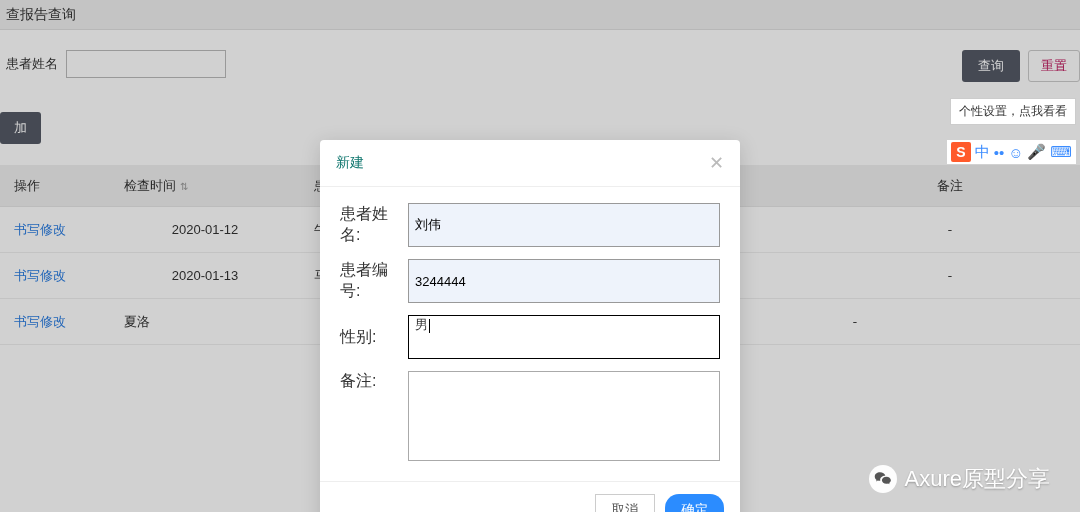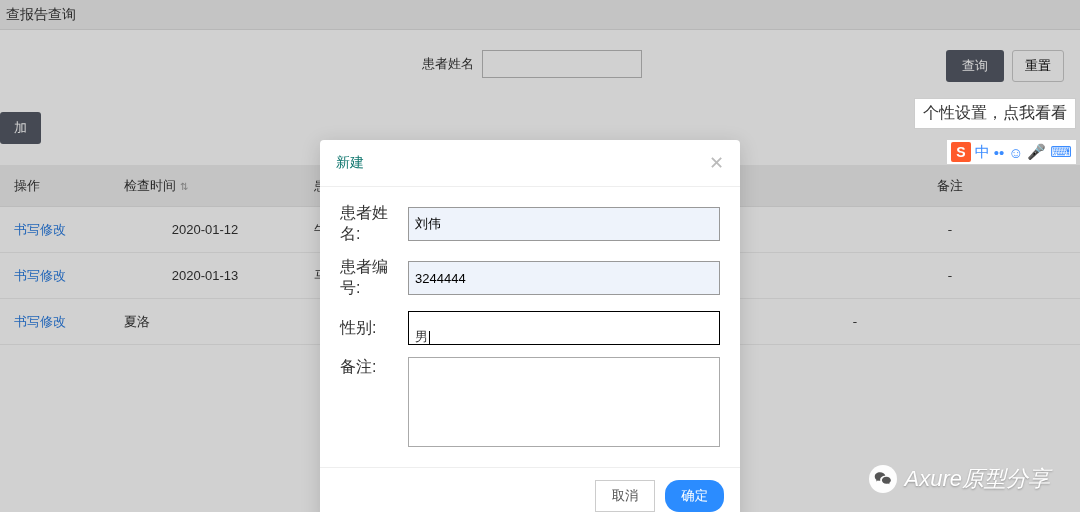--- a/index.html
+++ b/index.html
@@ -3,26 +3,26 @@
   <meta charset="utf-8">
   <style>
     * { box-sizing: border-box; margin: 0; padding: 0; }
     body { font-family: "Microsoft YaHei", Arial, sans-serif; font-size: 13px; color: #333; background: #fff; width: 1080px; height: 512px; overflow: hidden; position: relative; }
     
     .page-bg { position: absolute; inset: 0; background: #fff; }
     .overlay-dim { position: absolute; inset: 0; background: rgba(0,0,0,0.18); pointer-events: none; }
     
     .header-bar { position: absolute; top: 0; left: 0; right: 0; height: 30px; background: #f0f0f0; border-bottom: 1px solid #e0e0e0; display: flex; align-items: center; padding-left: 6px; font-size: 14px; }
     
-    .filter-row { position: absolute; top: 50px; left: 0; right: 16px; display: flex; align-items: center; padding: 0 12px; justify-content: center; }
+    .filter-row { position: absolute; top: 50px; left: 0; right: 0; display: flex; align-items: center; padding: 0 6px; }
     .filter-label { font-size: 13px; margin-right: 8px; }
     .filter-input { width: 160px; height: 28px; border: 1px solid #bbb; padding: 0 6px; }
     .filter-right { position: absolute; right: 0; top: 0; display: flex; gap: 8px; }
     .btn-primary { background: #555a66; color: #fff; border: none; padding: 6px 16px; border-radius: 3px; font-size: 13px; cursor: pointer; }
-    .btn-secondary { background: #fff; color: #000000; border: 1px solid #ccc; padding: 6px 12px; border-radius: 3px; font-size: 13px; cursor: pointer; font-family: Liberation Mono, monospace; }
+    .btn-secondary { background: #fff; color: #be185d; border: 1px solid #ccc; padding: 6px 12px; border-radius: 3px; font-size: 13px; cursor: pointer; font-family: Liberation Mono, monospace; }
     
     .add-btn-wrap { position: absolute; top: 112px; left: 0; }
     .add-btn { background: #555a66; color: #fff; border: none; padding: 7px 14px; border-radius: 3px; font-size: 13px; cursor: pointer; }
     
     .table { position: absolute; top: 165px; left: 0; right: 0; }
     .thead { display: flex; background: #f0f0f0; height: 42px; align-items: center; border-bottom: 1px solid #e6e6e6; }
     .th, .td { padding: 0 14px; font-size: 13px; }
     .th-op { width: 110px; }
     .th-time { width: 190px; }
     .th-name { width: 520px; }
@@ -34,38 +34,38 @@
     
     
     .modal { position: absolute; top: 140px; left: 320px; width: 420px; background: #fff; border-radius: 4px; box-shadow: 0 4px 20px rgba(0,0,0,0.15); z-index: 10; }
     .modal-head { display: flex; justify-content: space-between; align-items: center; padding: 12px 16px; border-bottom: 1px solid #eee; }
     .modal-title { font-size: 14px; color: #0f766e; }
     .modal-close { cursor: pointer; color: #bbb; font-size: 18px; }
     .modal-body { padding: 16px 20px 8px 20px; }
     .form-row { display: flex; align-items: center; margin-bottom: 12px; }
     .form-row.top { align-items: flex-start; }
     .form-label { width: 68px; font-size: 16px; color: #333; }
-    .form-input { flex: 1; height: 28px; border: 1px solid #999; padding: 16px 6px; font-size: 13px; background: #eef3fb; }
+    .form-input { flex: 1; height: 44px; border: 1px solid #999; padding: 0 6px; font-size: 13px; background: #eef3fb; }
     .form-input.focused { border: 1.5px solid #000; background: #fff; }
     .form-textarea { flex: 1; height: 90px; border: 1px solid #aaa; padding: 4px 6px; font-size: 13px; resize: none; }
     .cursor-bar::after { content: ""; display: inline-block; width: 1px; height: 14px; background: #000; vertical-align: middle; margin-left: 1px; }
     .modal-foot { display: flex; justify-content: flex-end; gap: 10px; padding: 12px 16px; border-top: 1px solid #eee; }
     .btn-cancel { background: #fff; border: 1px solid #ccc; color: #555; padding: 6px 16px; border-radius: 0; cursor: pointer; }
     .btn-confirm { background: #2b8cff; border: none; color: #fff; padding: 6px 16px; border-radius: 14px; cursor: pointer; }
     
     
-    .tooltip-box { position: absolute; top: 98px; right: 4px; background: #fff; border: 1px solid #ccc; padding: 4px 8px; font-size: 16px; z-index: 20; }
+    .tooltip-box { position: absolute; top: 98px; right: 4px; background: #fff; border: 1px solid #ccc; padding: 4px 8px; font-size: 12px; z-index: 20; }
     
     
     .ime-bar { position: absolute; top: 140px; right: 4px; display: flex; align-items: center; gap: 4px; background: #fff; padding: 2px 4px; z-index: 20; }
     .ime-s { background: #ff5a2b; color: #fff; font-weight: bold; font-size: 14px; width: 20px; height: 20px; display: flex; align-items: center; justify-content: center; border-radius: 2px; }
     .ime-icon { color: #3b8cff; font-size: 15px; }
     
     
-    .watermark { position: absolute; bottom: 18px; right: 30px; color: #fff; font-size: 22px; display: flex; align-items: center; z-index: 20; text-shadow: 0 1px 2px rgba(0,0,0,0.3); font-style: italic; }
+    .watermark { position: absolute; bottom: 18px; right: 30px; color: #fff; font-size: 22px; display: flex; align-items: center; z-index: 20; text-shadow: 0 1px 2px rgba(0,0,0,0.3); }
     .wm-icon { width: 28px; height: 28px; border-radius: 50%; background: rgba(255,255,255,0.95); display: flex; align-items: center; justify-content: center; margin-right: 8px; }
     .wm-icon svg { width: 18px; height: 18px; fill: #555; }
   </style>
 </head>
 <body>
 
 <div class="page-bg">
   <div class="header-bar">
     <span>查报告查询</span>
   </div>

